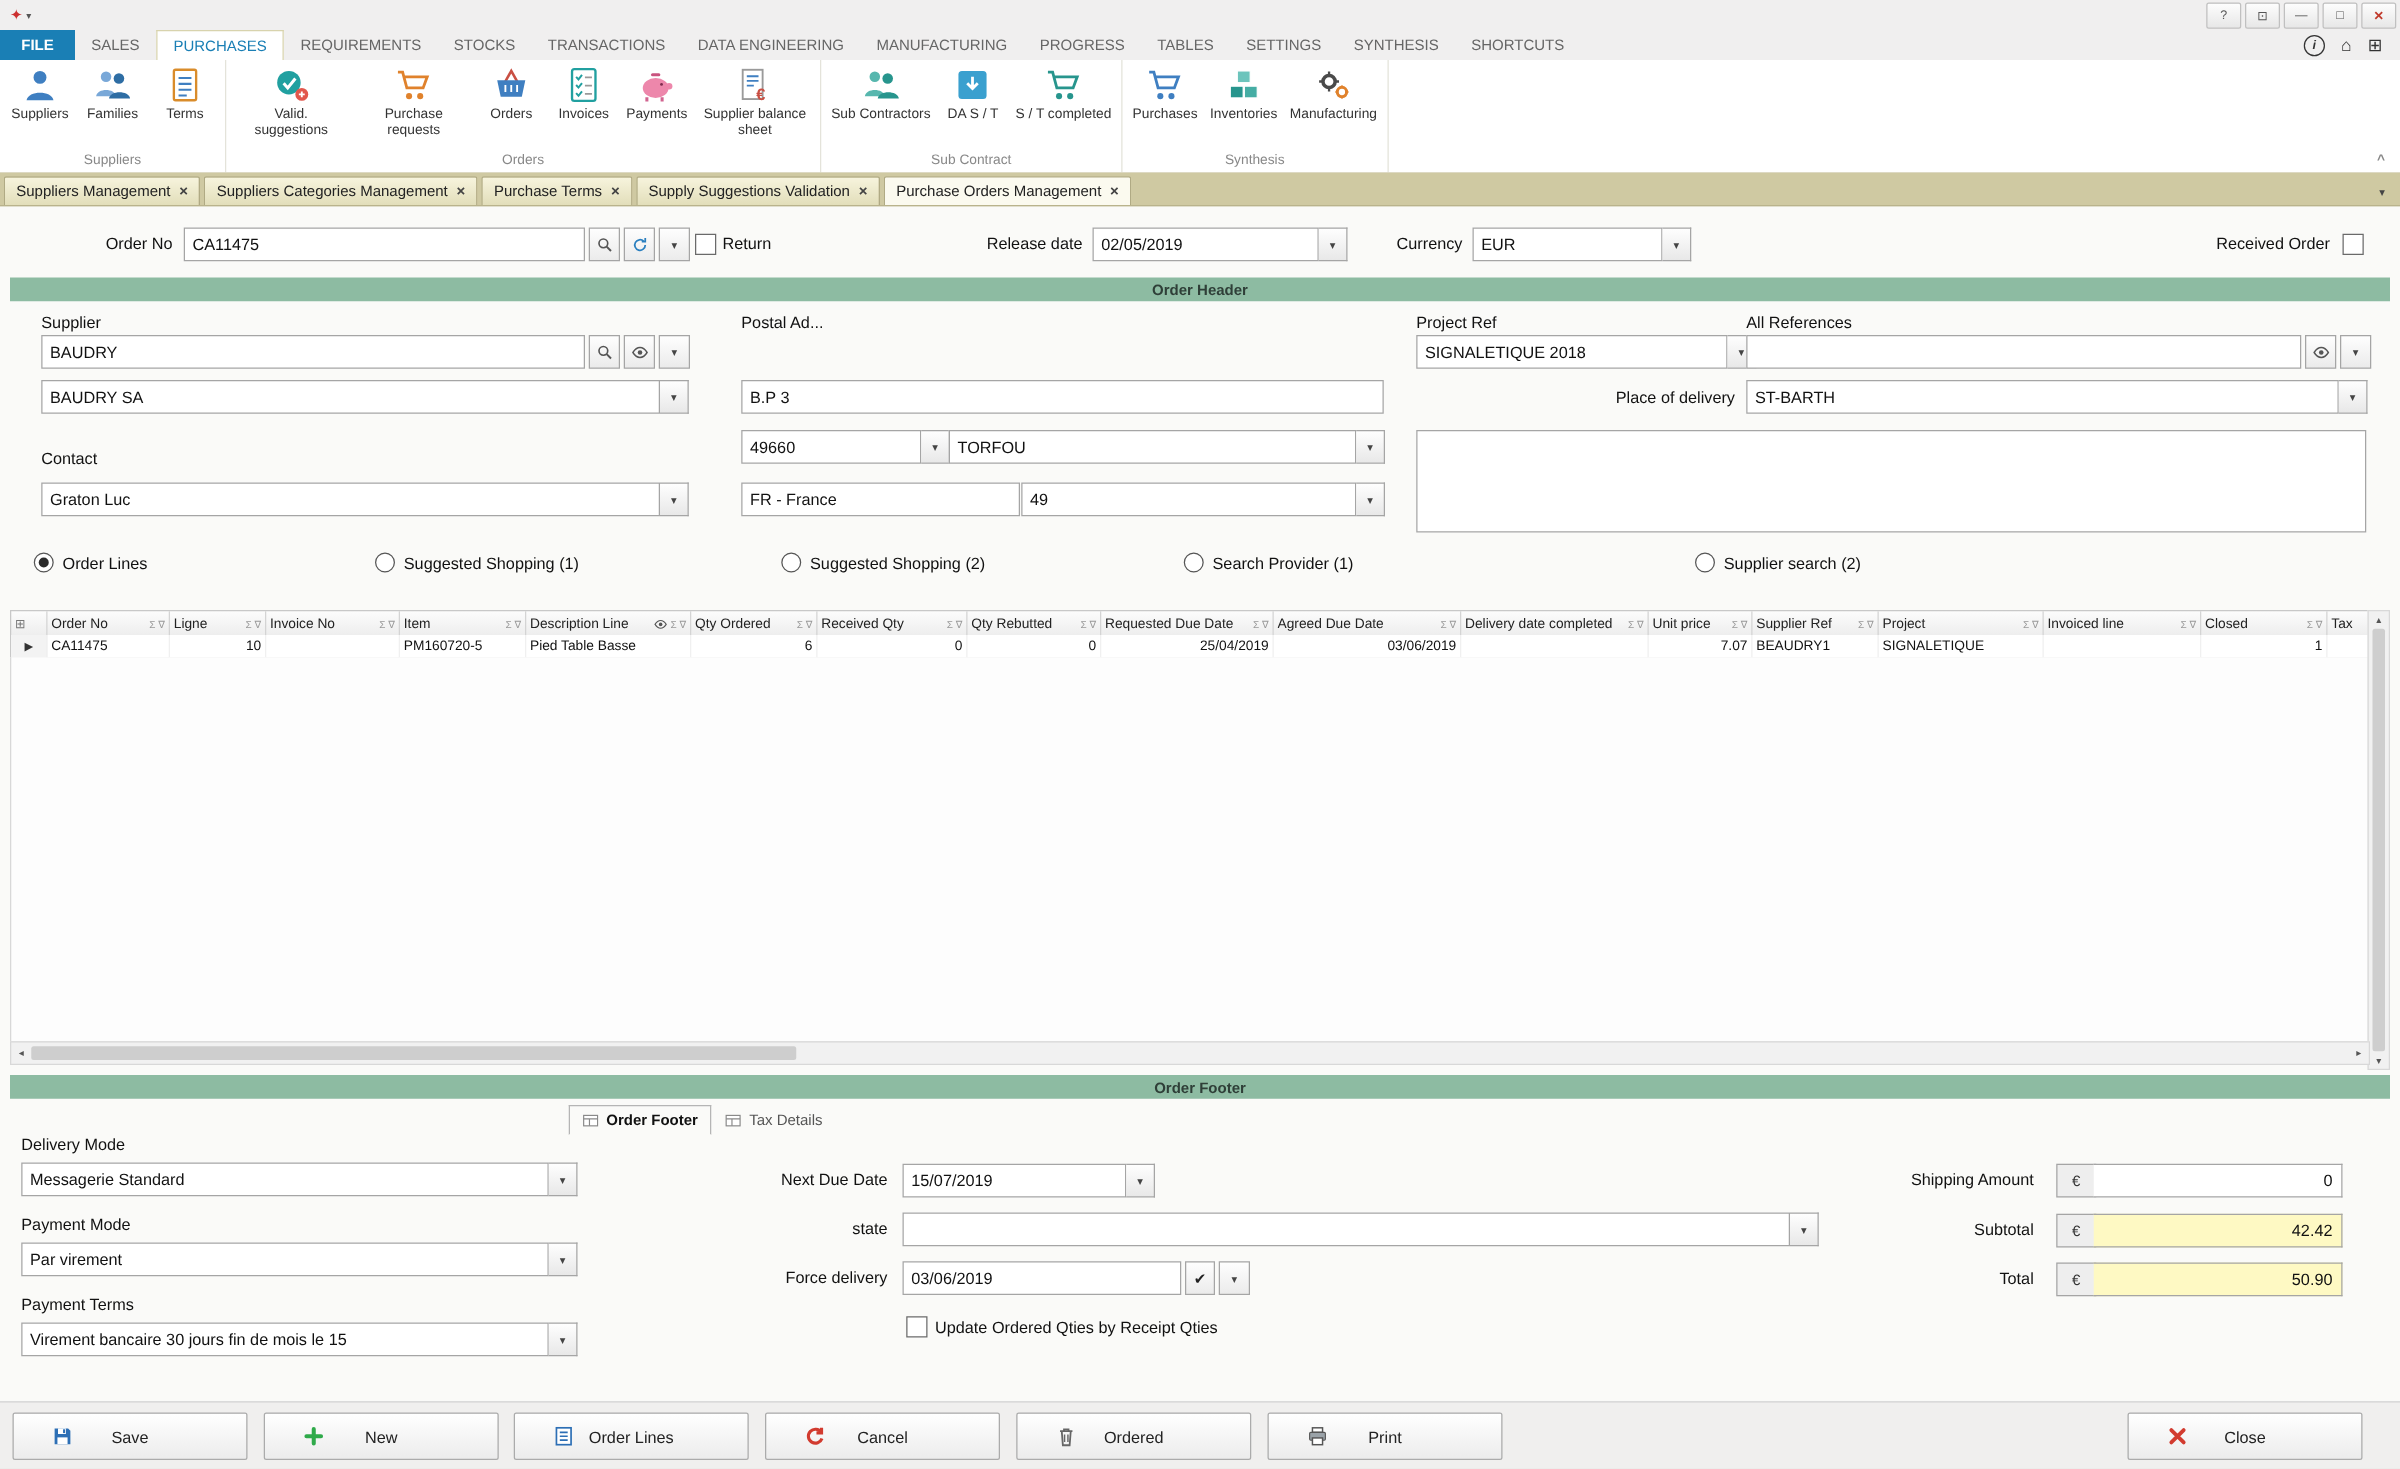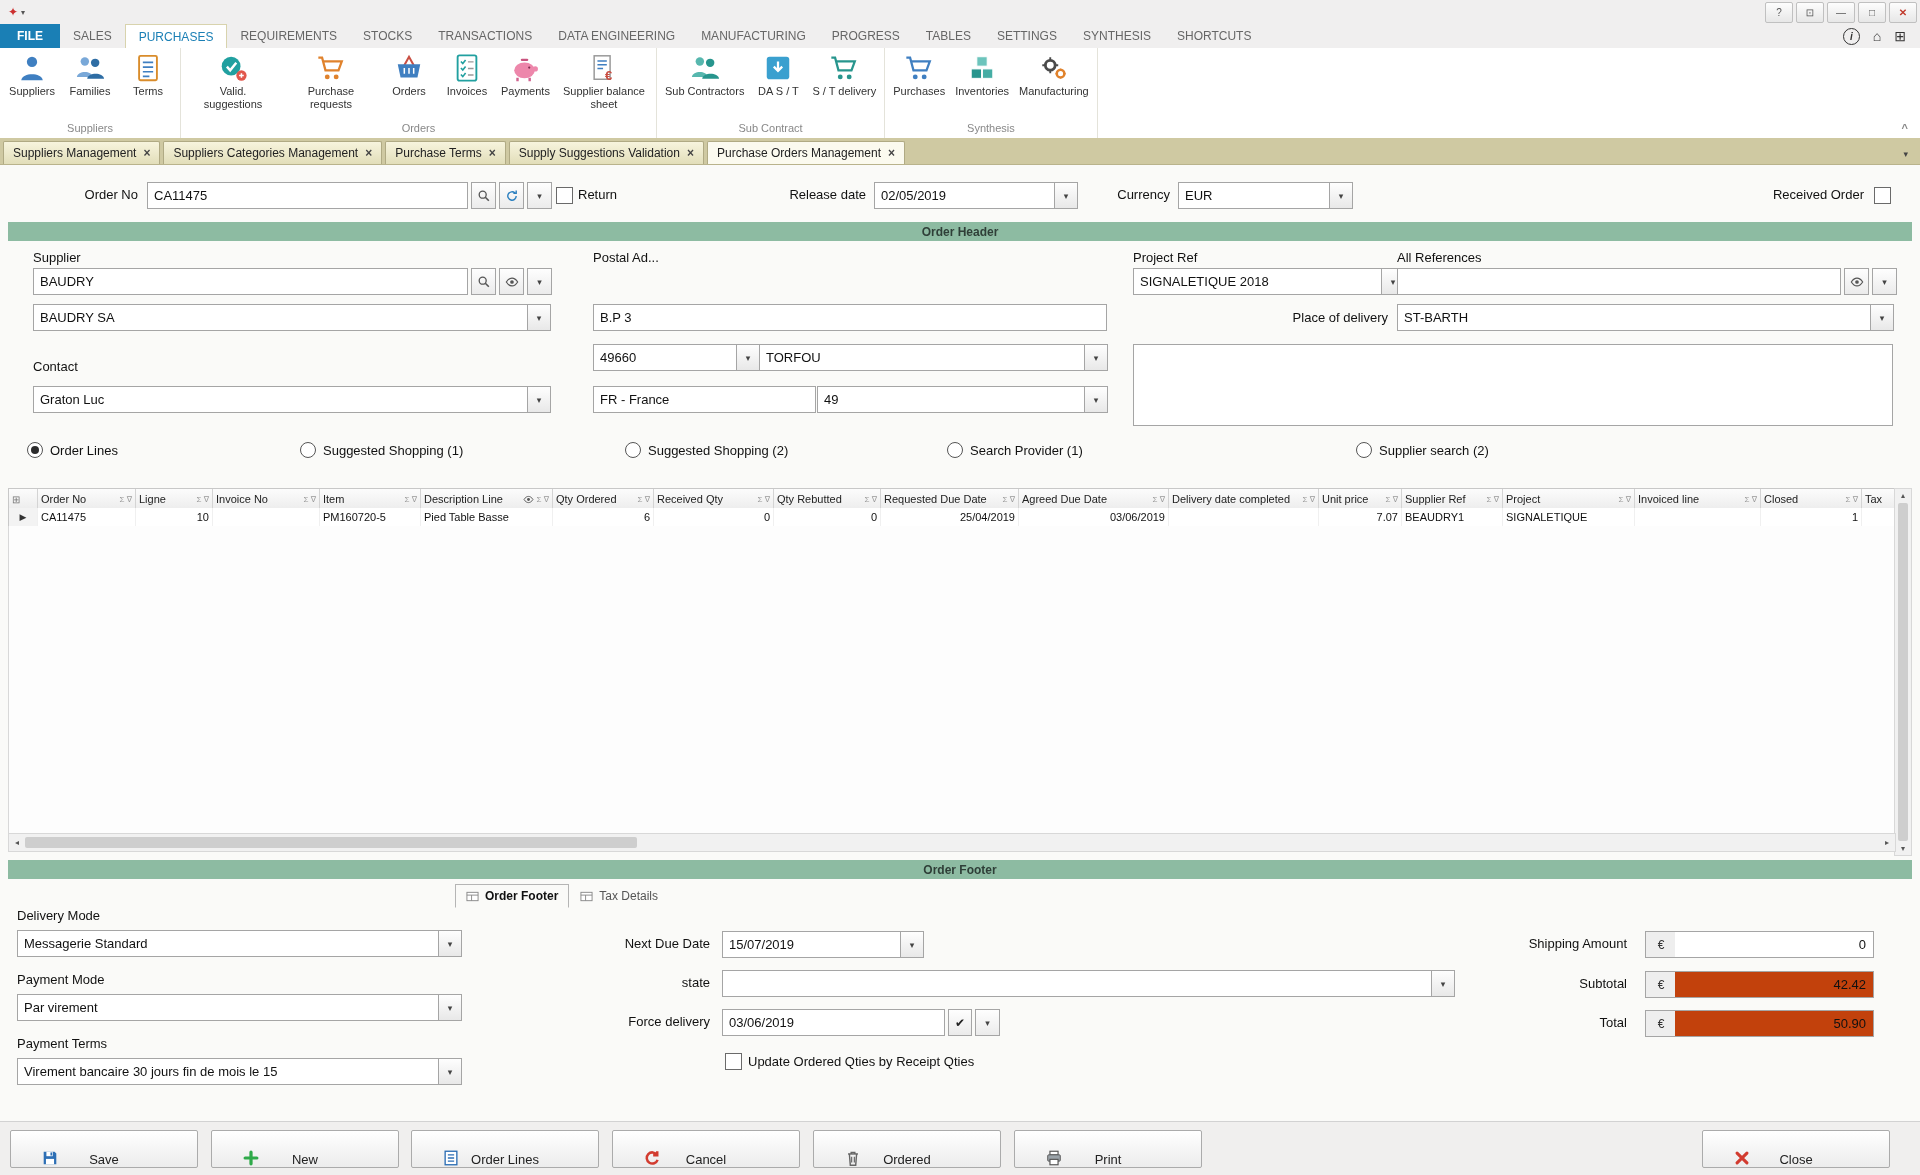--- a/index.html
+++ b/index.html
@@ -83,26 +83,26 @@
 .vthumb{width:10px;flex:1;margin:3px 0;background:#cecece;border-radius:2px;cursor:default}
 
 
 .ftabs{position:absolute;left:455px;top:884px;display:flex;align-items:flex-end}
 .ftab{display:flex;align-items:center;gap:6px;padding:4px 10px;font-size:12px;color:#555;cursor:default;border:1px solid transparent}
 .ftab.active{background:#fafaf8;border:1px solid #b5b5b5;border-bottom-color:#fafaf8;font-weight:bold;color:#111}
 .fti{width:13px;height:13px}
 
 
 .eur{position:absolute;width:30px;height:25px;background:#eee;border:1px solid #a5a5a5;display:flex;align-items:center;justify-content:center;font-size:12px;color:#333}
-.amt{position:absolute;height:25px;background:#c2410c;border:1px solid #a5a5a5;border-left:none;display:flex;align-items:center;justify-content:flex-end;padding:0 7px;font-size:13px;color:#111}
+.amt{position:absolute;height:25px;background:#fef9c3;border:1px solid #a5a5a5;border-left:none;display:flex;align-items:center;justify-content:flex-end;padding:0 7px;font-size:13px;color:#111}
 .amt.white{background:#fff}
 
 
 .actionbar{position:absolute;left:0;right:0;bottom:0;height:53px;background:#f0efee;border-top:1px solid #d2d2d2}
-.abtn{position:absolute;top:8px;width:186px;height:36px;background:linear-gradient(#fff,#ececec);border:1px solid #ababab;border-radius:2px;display:flex;align-items:flex-end;justify-content:center;font-size:13px;color:#222;cursor:default}
+.abtn{position:absolute;top:8px;width:186px;height:36px;background:linear-gradient(#fff,#ececec);border:1px solid #ababab;border-radius:2px;display:flex;align-items:center;justify-content:center;font-size:13px;color:#222;cursor:default}
 .abtn svg{position:absolute;left:30px;width:18px;height:18px}
 </style>
 </head>
 <body>
 
 <div class="win">
 
   <div class="titlebar">
     <div class="qat">
       <span class="appglyph">✦</span>
@@ -252,21 +252,21 @@
               <path d="M16 9v10M11.5 14.5L16 19l4.5-4.5" stroke="#fff" stroke-width="2.4" fill="none"></path>
             </svg>
           <span class="rtxt">DA S / T</span>
         </div>
         <div class="ritem">
           <svg class="ic" viewBox="0 0 32 32">
               <path d="M2.5 5h4l3.6 13.5H24l3.5-9.5H8" fill="none" stroke="#27958d" stroke-width="2.4"></path>
               <circle cx="12" cy="25.5" r="2.6" fill="#27958d"></circle>
               <circle cx="21.5" cy="25.5" r="2.6" fill="#27958d"></circle>
             </svg>
-          <span class="rtxt">S / T delivery</span>
+          <span class="rtxt">S / T completed</span>
         </div>
       </div>
       <div class="rlabel">Sub Contract</div>
     </div>
 
     <div class="rgroup">
       <div class="ritems">
         <div class="ritem">
           <svg class="ic" viewBox="0 0 32 32">
               <path d="M2.5 5h4l3.6 13.5H24l3.5-9.5H8" fill="none" stroke="#3f7fc1" stroke-width="2.4"></path>

